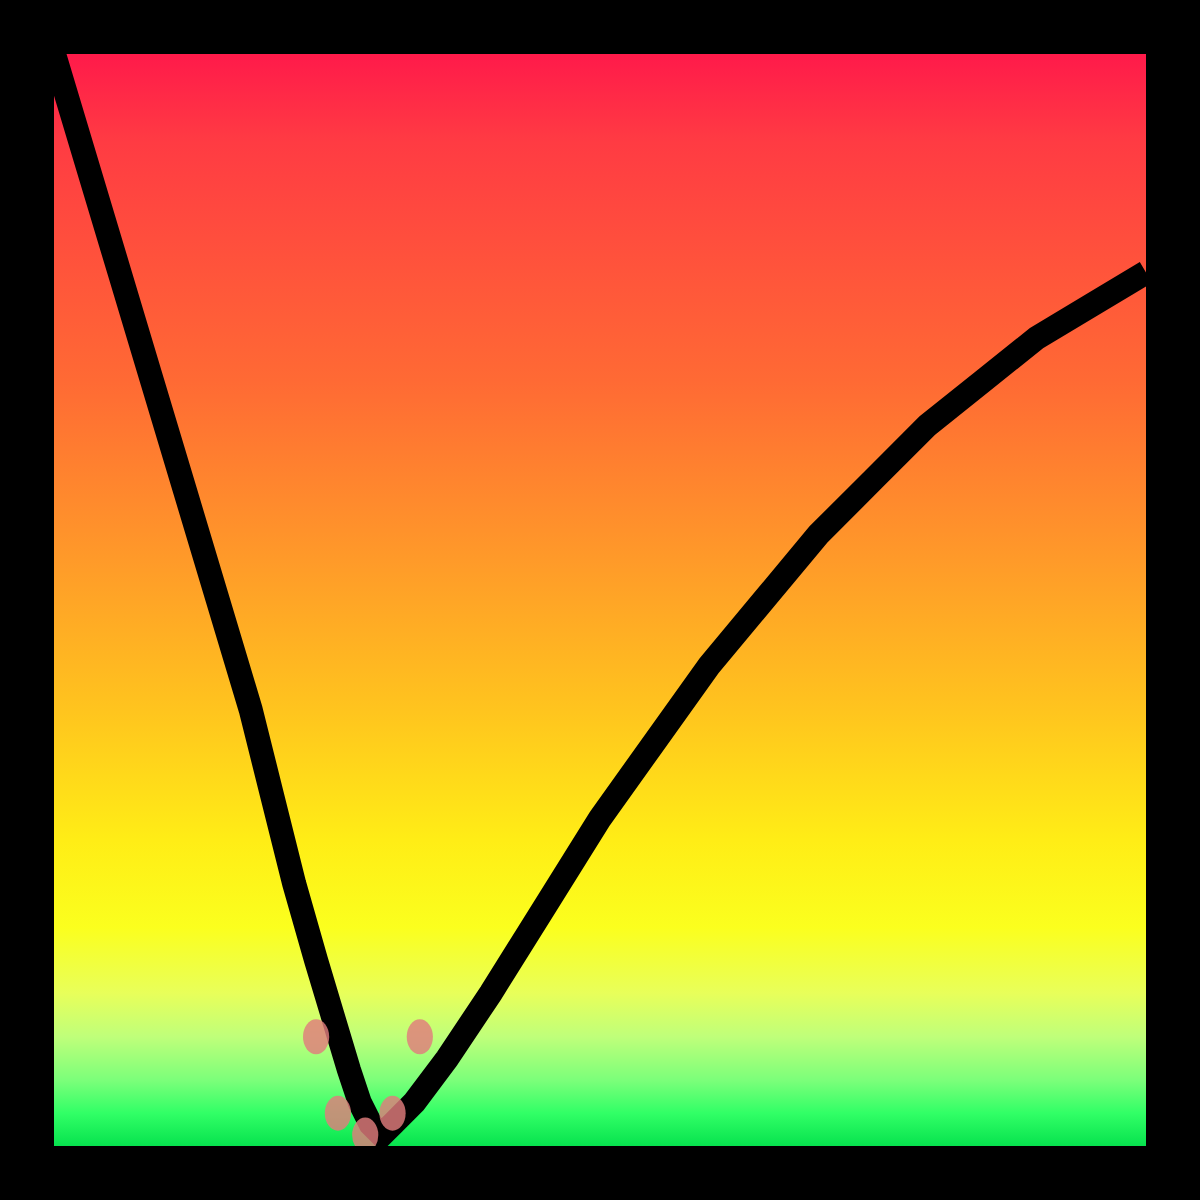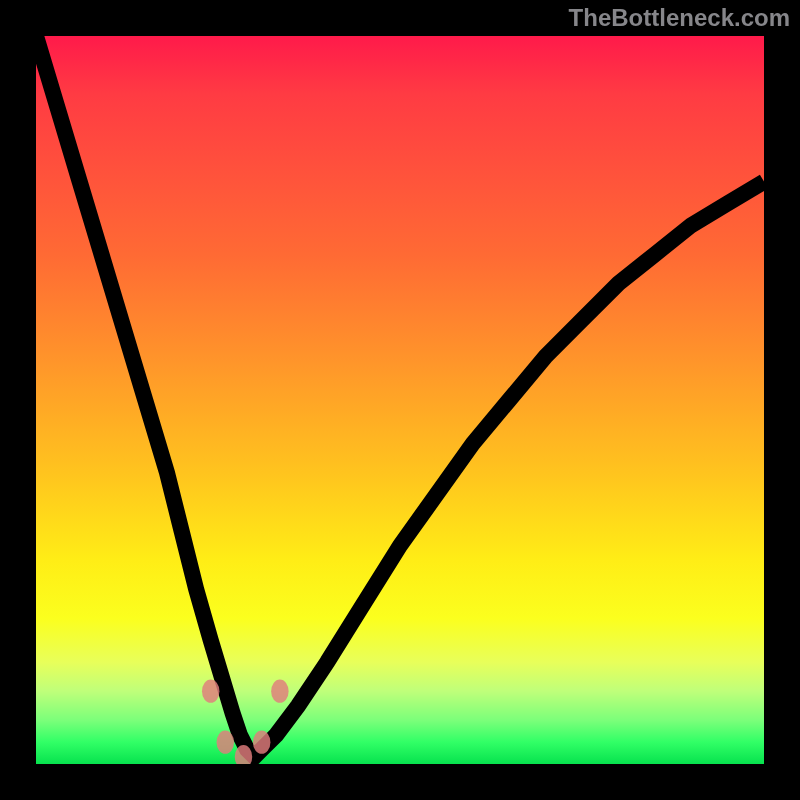--- a/index.html
+++ b/index.html
@@ -27,21 +27,20 @@
       #07e24e 100%);
   }
   svg{position:absolute;inset:0;width:100%;height:100%}
   .curve{fill:none;stroke:#000;stroke-width:2.2}
   .dot{fill:#e07c7c;opacity:0.82}
 </style>
 </head>
 <body>
 
 <div class="frame">
-  <div class="watermark">TheBottleneck.com</div>
   <div class="plot-area">
     <svg id="plot-svg" viewBox="0 0 100 100" preserveAspectRatio="none">
       <path id="curve-path" class="curve" d="M0.00 0.00 L3.00 10.00 L6.00 20.00 L9.00 30.00 L12.00 40.00 L15.00 50.00 L18.00 60.00 L20.00 68.00 L22.00 76.00 L24.00 83.00 L25.50 88.00 L27.00 93.00 L28.00 96.00 L29.00 98.00 L30.00 99.00 L31.00 98.00 L33.00 96.00 L36.00 92.00 L40.00 86.00 L45.00 78.00 L50.00 70.00 L55.00 63.00 L60.00 56.00 L65.00 50.00 L70.00 44.00 L75.00 39.00 L80.00 34.00 L85.00 30.00 L90.00 26.00 L95.00 23.00 L100.00 20.00"></path>
       <g id="dots">
           <ellipse cx="24.00" cy="90.00" rx="1.2" ry="1.6" class="dot"></ellipse>
           <ellipse cx="26.00" cy="97.00" rx="1.2" ry="1.6" class="dot"></ellipse>
           <ellipse cx="28.50" cy="99.00" rx="1.2" ry="1.6" class="dot"></ellipse>
           <ellipse cx="31.00" cy="97.00" rx="1.2" ry="1.6" class="dot"></ellipse>
           <ellipse cx="33.50" cy="90.00" rx="1.2" ry="1.6" class="dot"></ellipse>
         </g>

